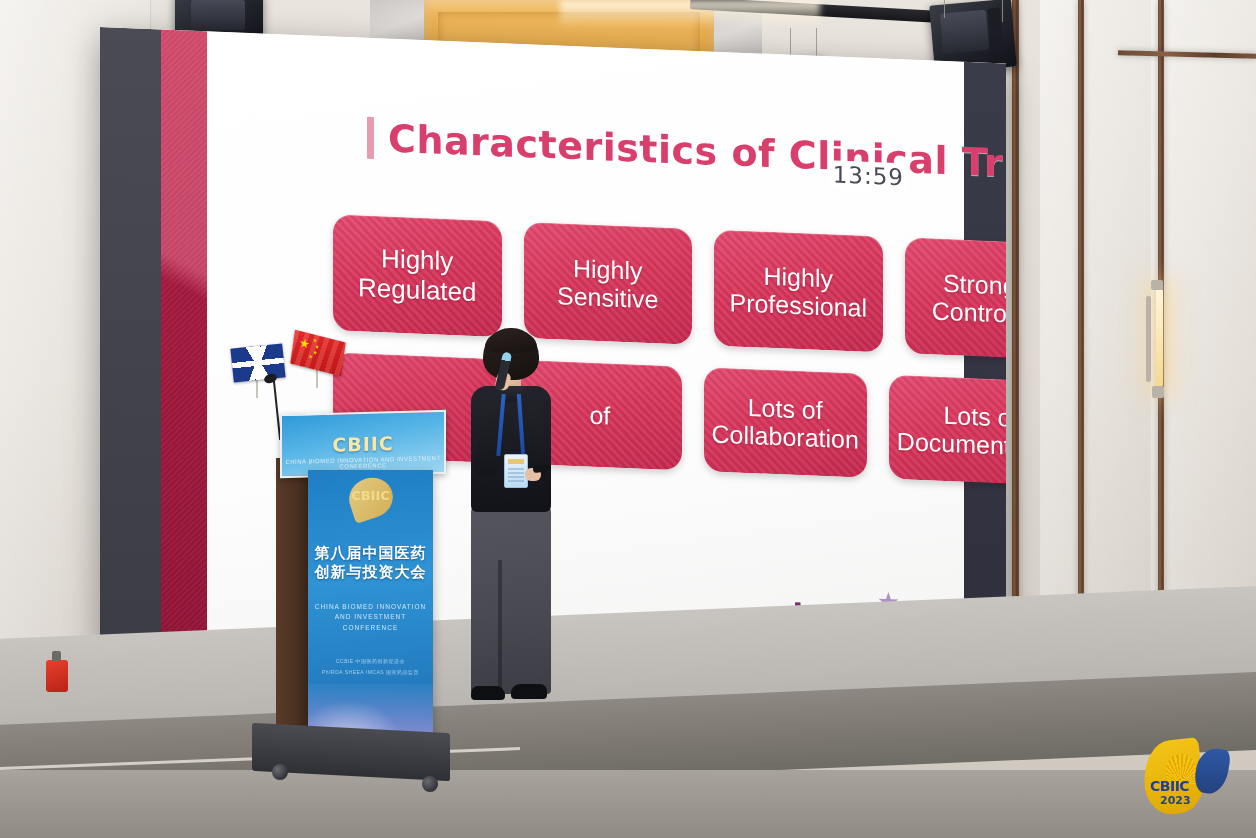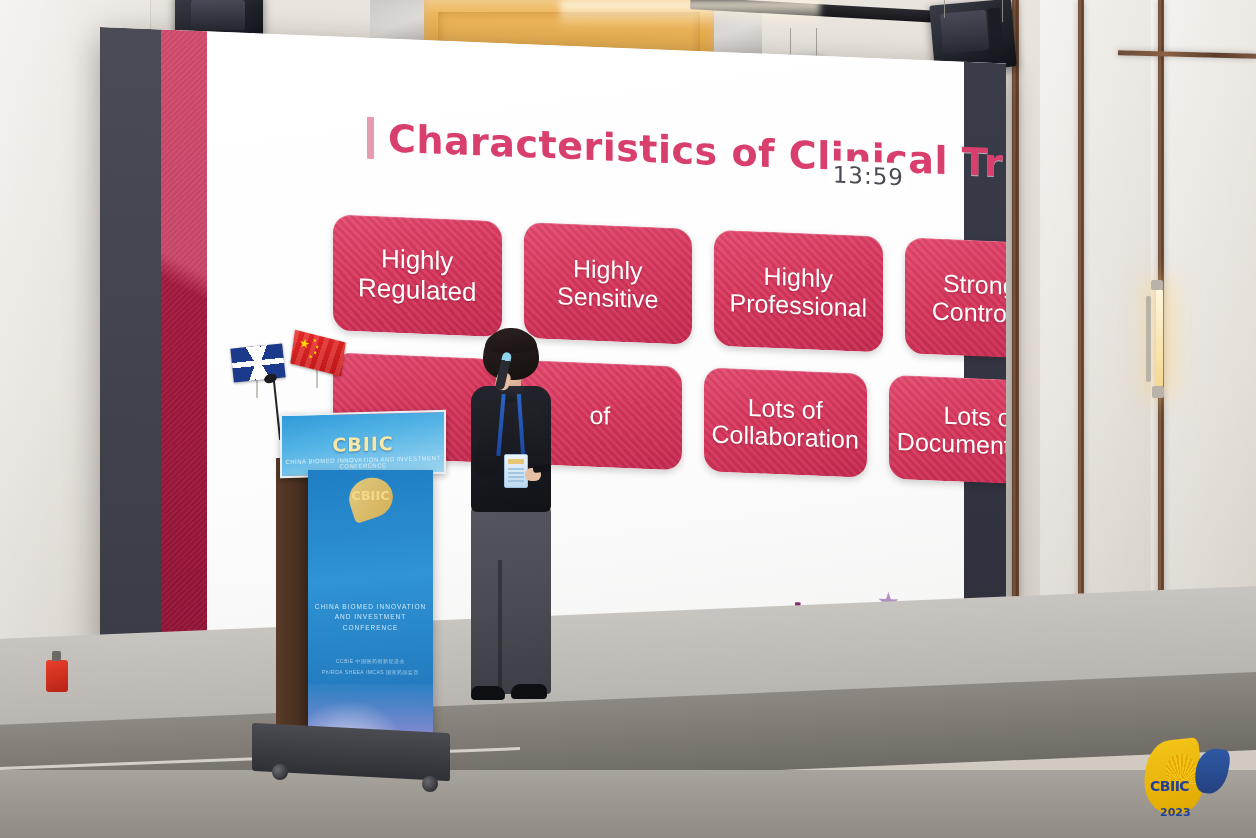--- a/index.html
+++ b/index.html
@@ -451,21 +451,21 @@
     background:linear-gradient(170deg,#2f5aa8,#23407c);
     border-radius:60% 20% 55% 35%/50% 30% 55% 45%;
     transform:rotate(10deg);
   }
   .wm-text{
     position:absolute;left:12px;top:42px;
     font-family:"DejaVu Sans",sans-serif;font-weight:bold;font-size:14px;
     color:#20409a;letter-spacing:-.5px;
   }
   .wm-year{
-    position:absolute;left:22px;top:70px;
+    position:absolute;left:22px;top:58px;
     font-family:"DejaVu Sans",sans-serif;font-weight:bold;font-size:11px;
     color:#20409a;
   }
   .wm-rays{
     position:absolute;left:28px;top:18px;width:30px;height:30px;
     background:repeating-conic-gradient(from 200deg at 50% 100%,#e5a900 0 5deg,#f5c518 5deg 10deg);
     border-radius:50% 50% 0 0;opacity:.9;
   }
 </style>
 </head>
@@ -601,20 +601,22 @@
     <div class="podium-side"></div>
 
     <div class="podium-top-panel">
       <div class="podium-top-text">CBIIC</div>
       <div class="podium-top-sub">CHINA BIOMED INNOVATION AND INVESTMENT CONFERENCE</div>
     </div>
 
     <div class="podium-body">
       <div class="pb-swoosh"></div>
       <div class="pb-logo">CBIIC</div>
+      <div class="pb-cn">第八届中国医药
+创新与投资大会</div>
       <div class="pb-en">CHINA BIOMED INNOVATION
 AND INVESTMENT CONFERENCE</div>
       <div class="pb-sponsors">CCBIE   中国医药创新促进会
 PhIRDA   SHEEA   IMCAS   国家药品监督</div>
       <div class="pb-wave"></div>
     </div>
 
     <div class="podium-base"></div>
     <div class="caster" style="left:40px;top:366px;"></div>
     <div class="caster" style="left:190px;top:378px;"></div>

